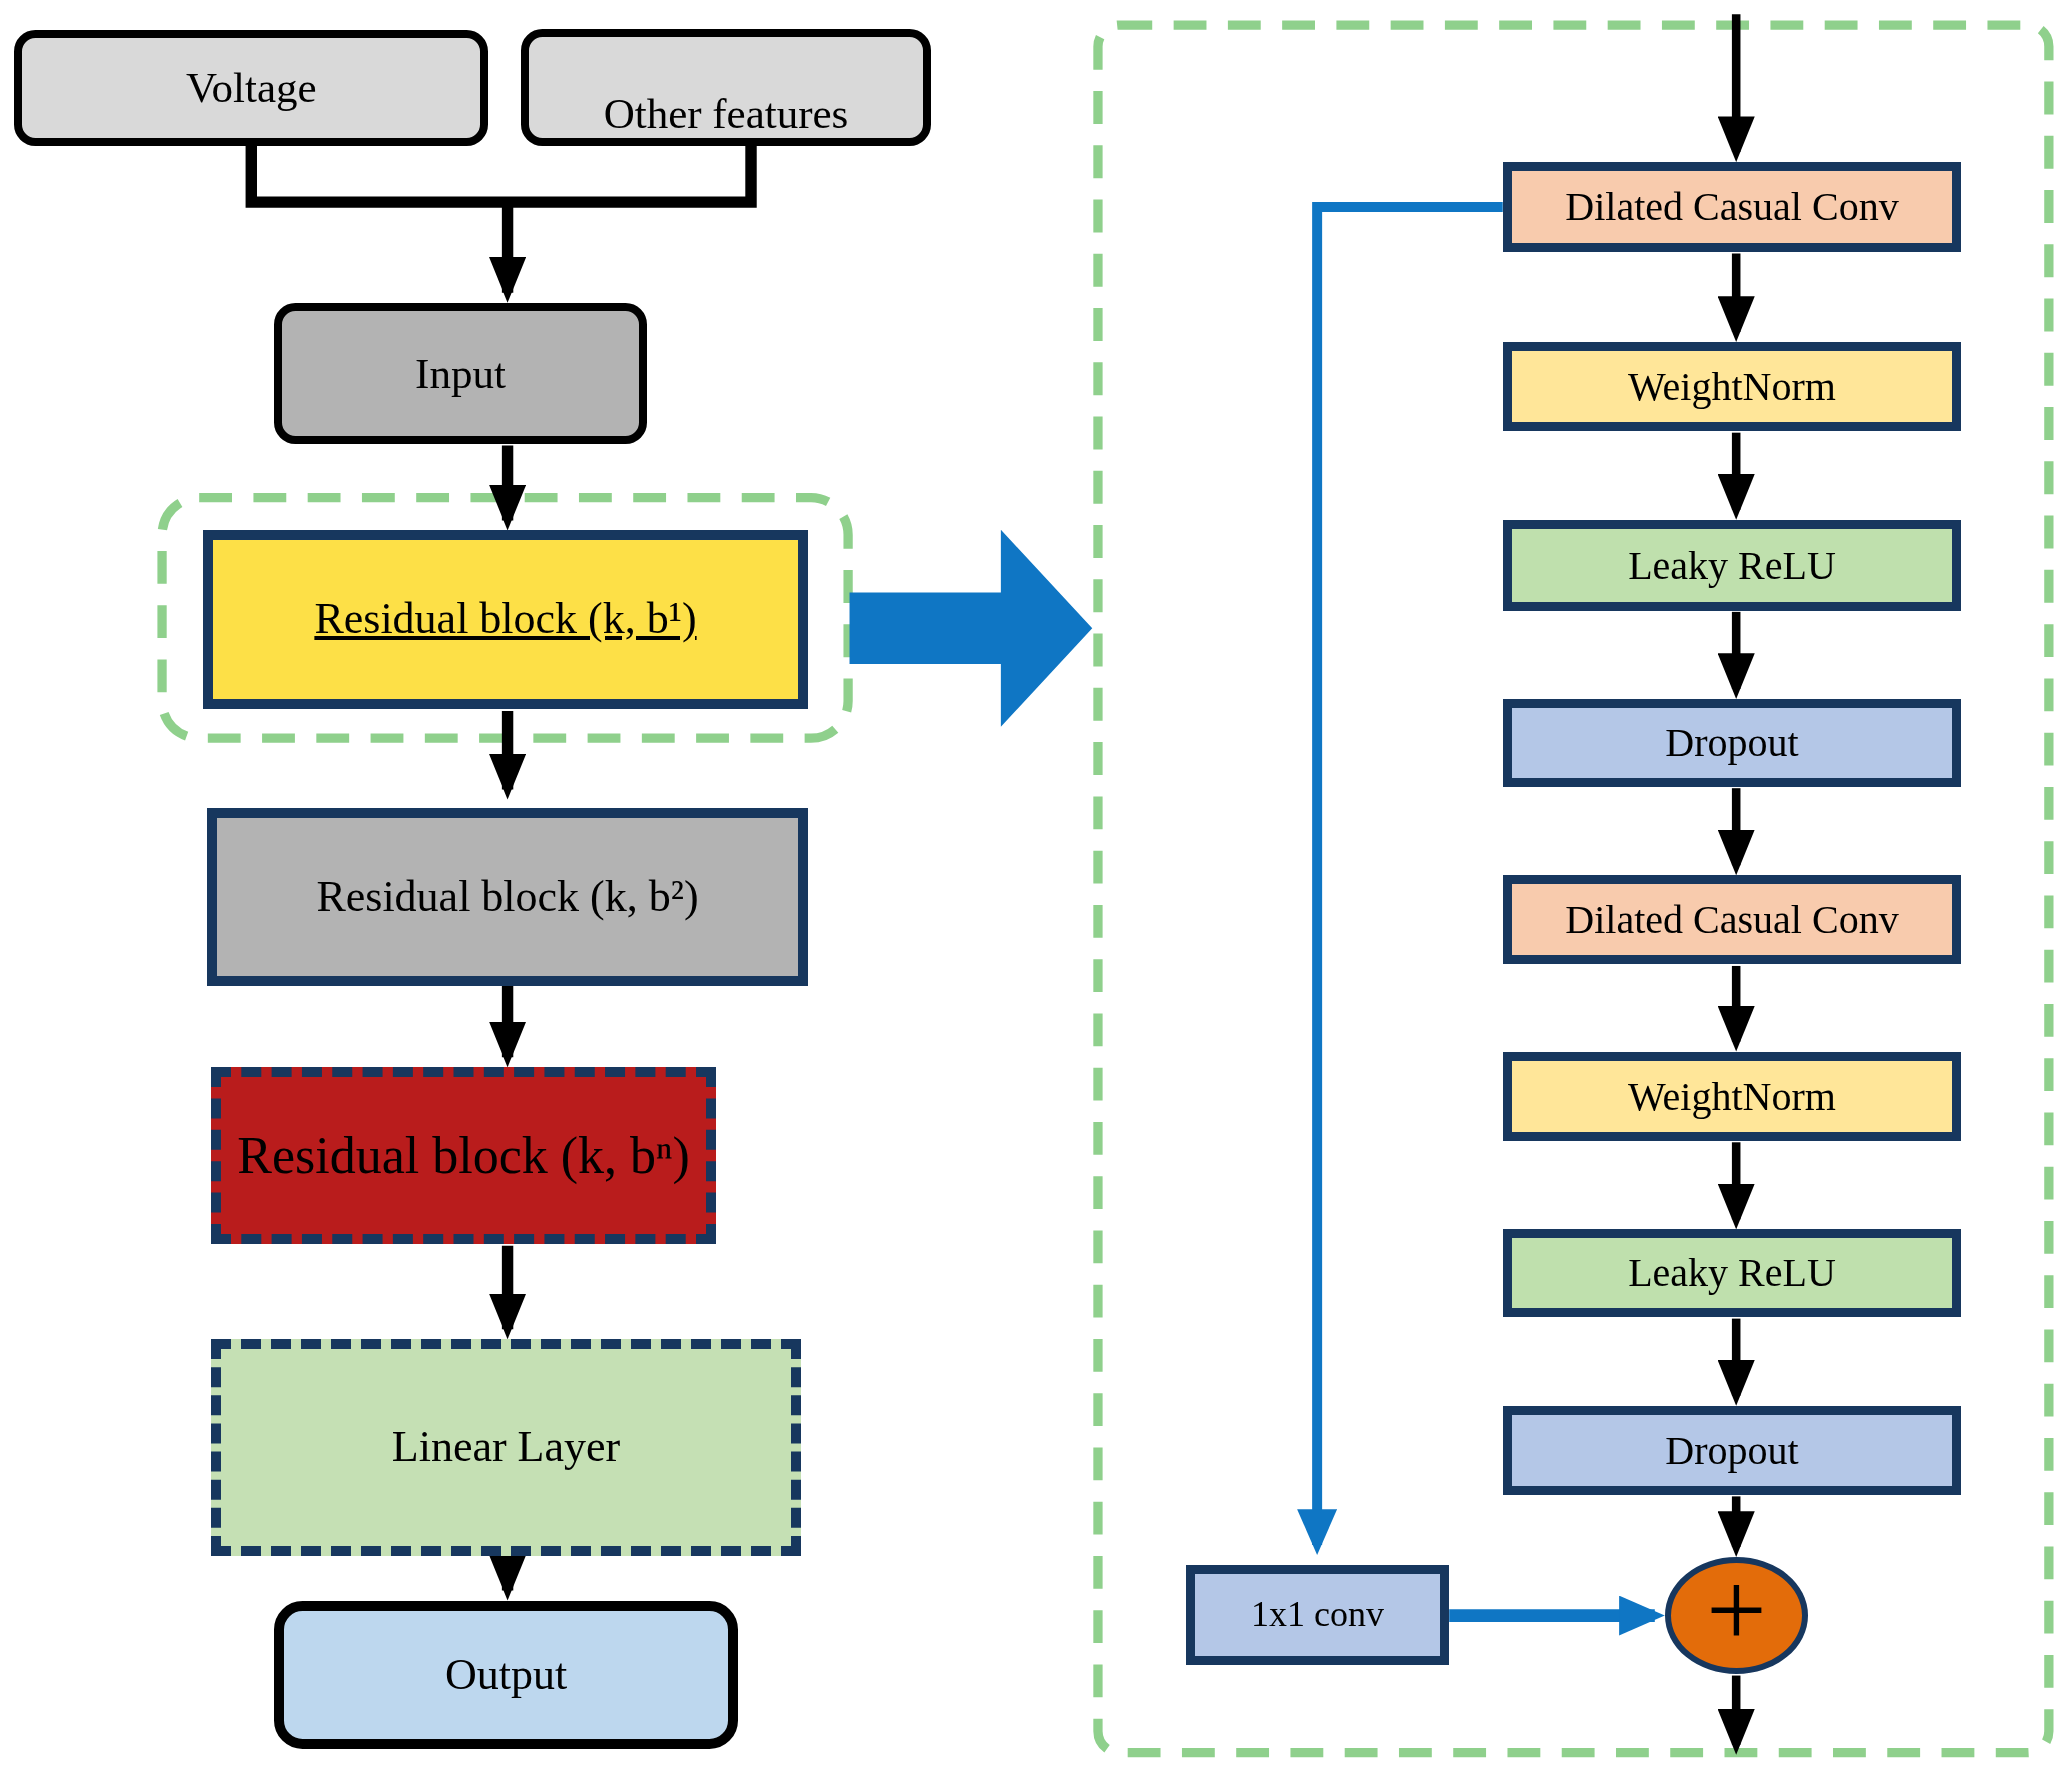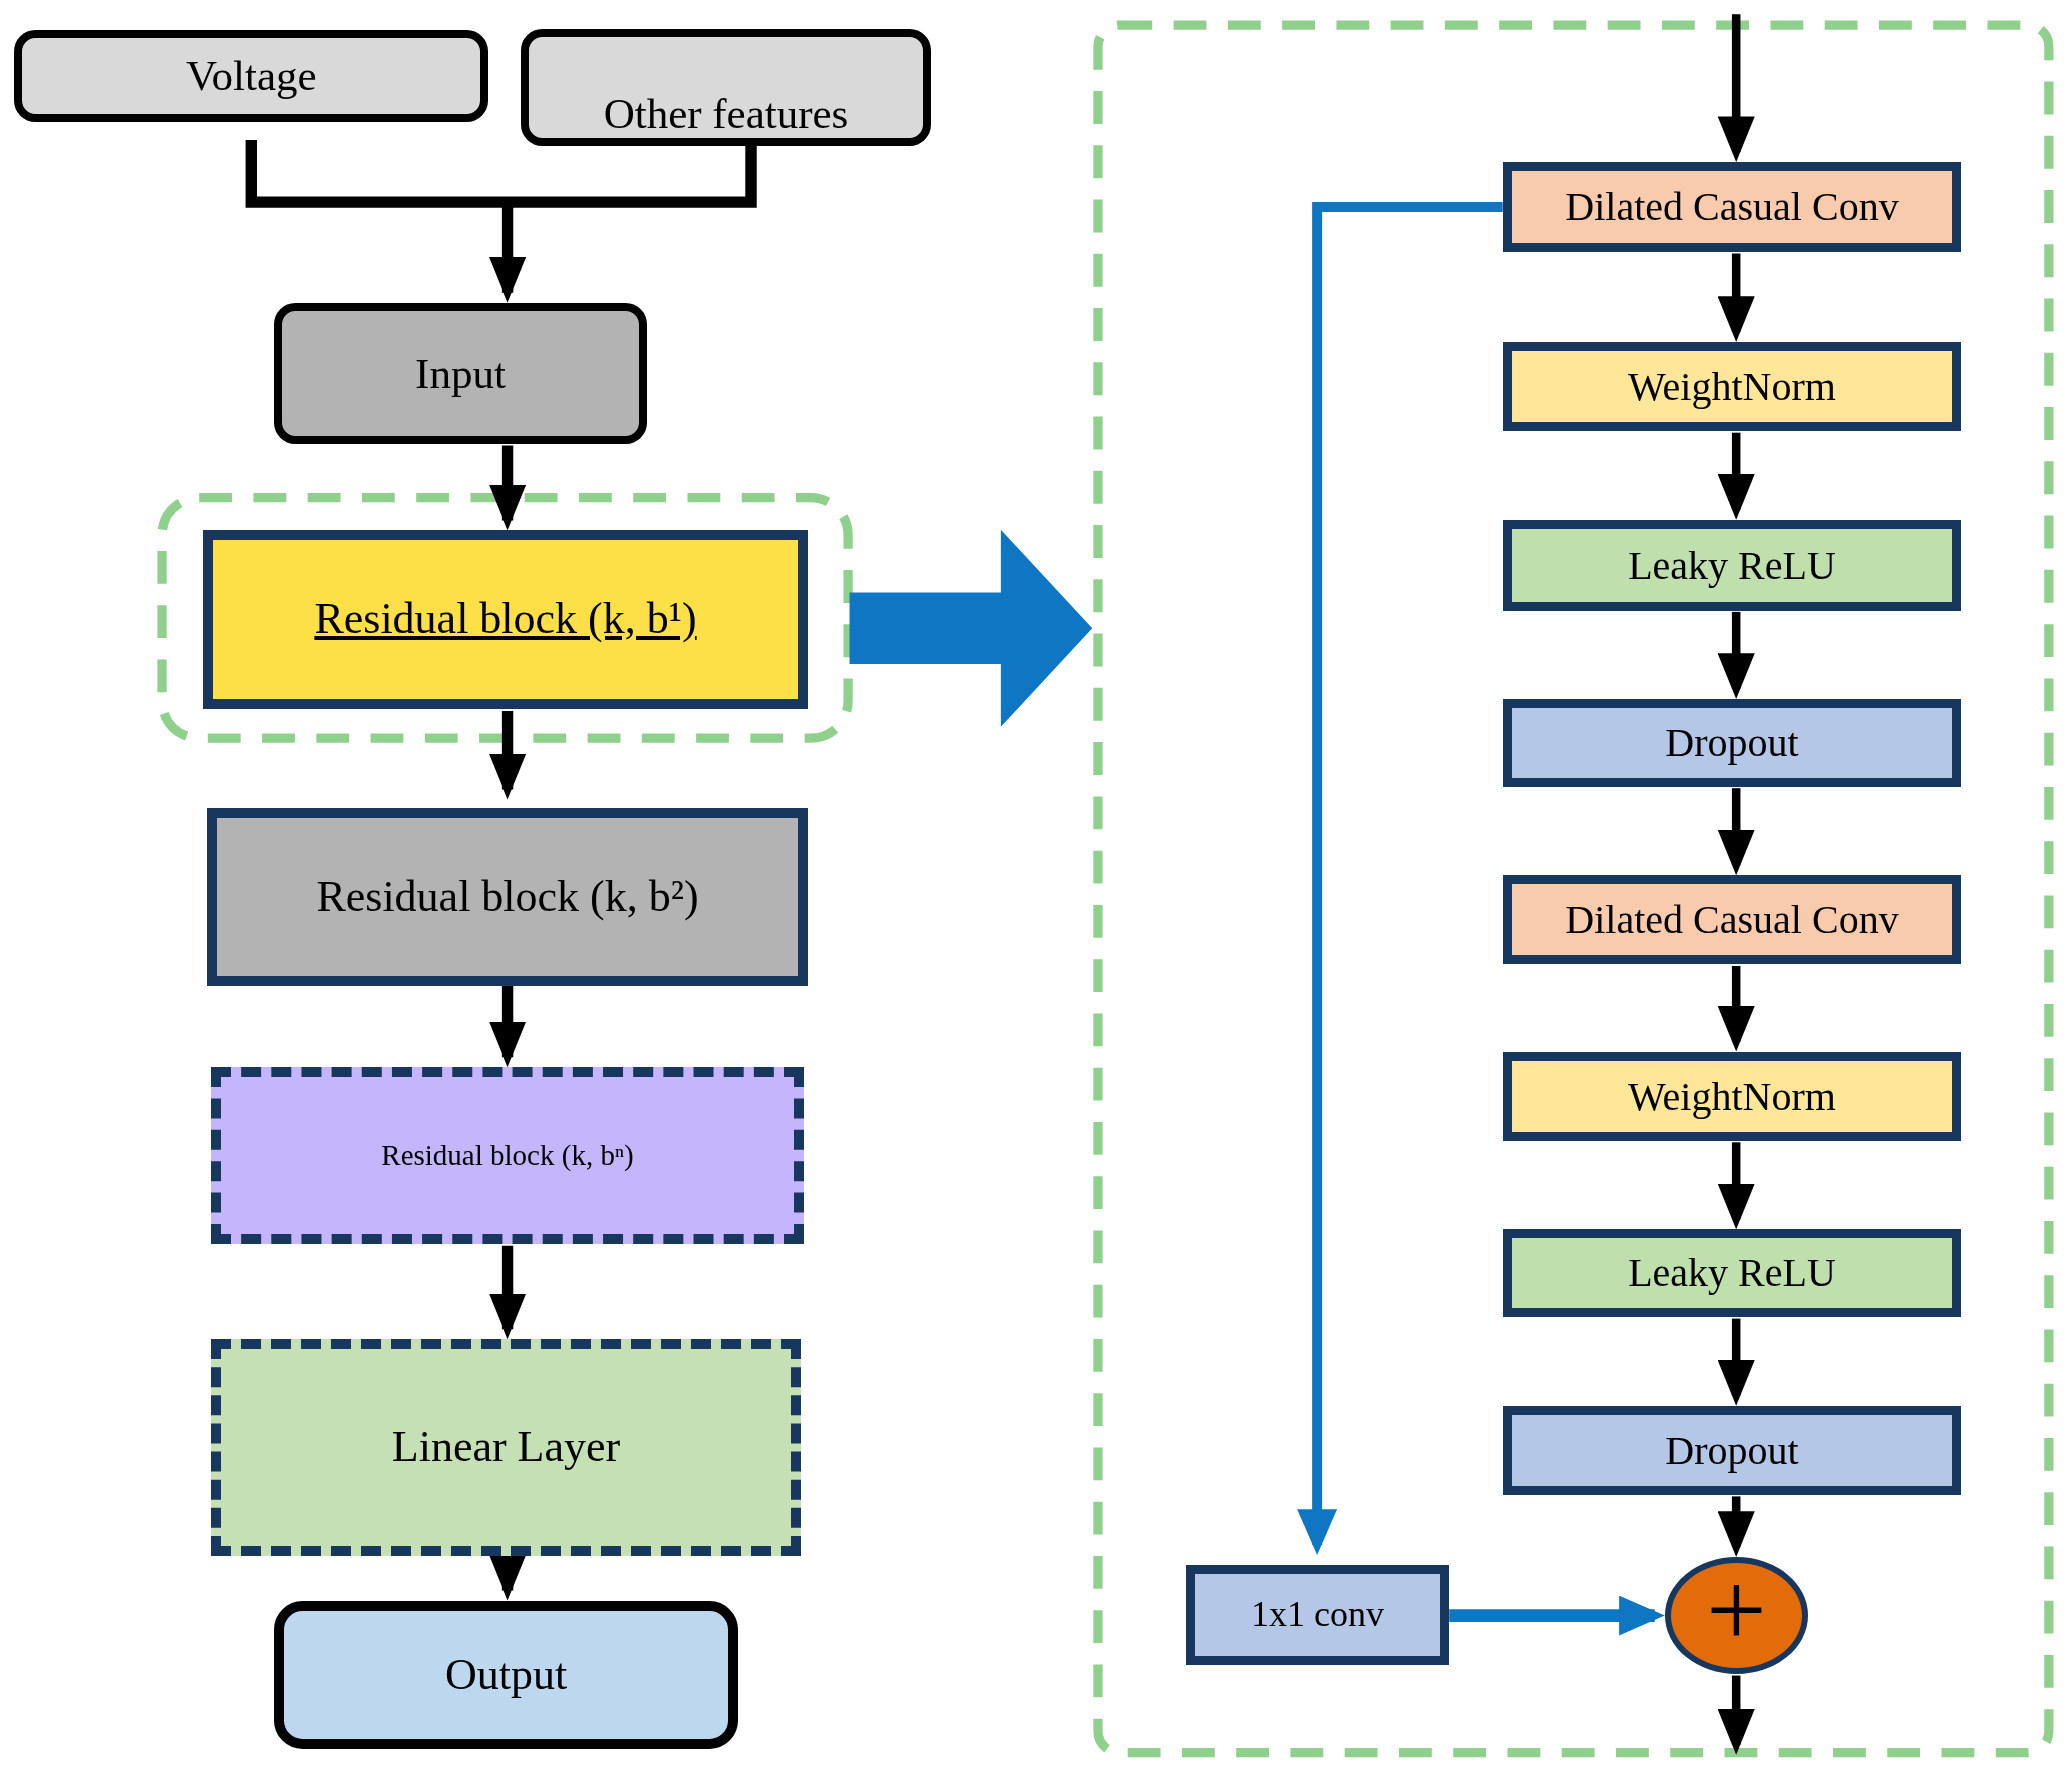--- a/index.html
+++ b/index.html
@@ -3,26 +3,26 @@
 <meta charset="utf-8">
 <style>
   html,body{margin:0;padding:0;background:#ffffff;}
   .canvas{position:relative;width:2066px;height:1767px;background:#ffffff;overflow:hidden;
           font-family:"Liberation Serif","DejaVu Serif",serif;color:#000;}
   .connectors{position:absolute;left:0;top:0;z-index:0;}
   .box{position:absolute;z-index:2;display:flex;align-items:center;justify-content:center;
        text-align:center;box-sizing:border-box;line-height:1.1;}
   
   .rounded-black{border:8.6px solid #000;border-radius:21.4px;}
-  .voltage   {left:14.3px;  top:30px;   width:474px; height:92px; background:#d9d9d9; font-size:43px;}
+  .voltage   {left:14.3px;  top:30px;   width:474px; height:116px; background:#d9d9d9; font-size:43px;}
   .otherfeat {left:521px; top:28.6px;   width:410px; height:117px; background:#d9d9d9; font-size:43px;align-items:flex-end;}
   .input     {left:274px; top:303px;  width:373px; height:141px; background:#b3b3b3; font-size:43px;}
   .res1      {left:203px; top:530px;  width:605px; height:179px; background:#fde047; border:10px solid #17375e; font-size:44px;text-decoration:underline;}
   .res2      {left:207px; top:800px; width:601px; height:178px; background:#b3b3b3; border:10px solid #17375e; font-size:44px;margin-top:8px;}
-  .resn      {left:211px; top:1067px; width:593px; height:177px; background:#c4b5fd; border:10px dashed #17375e; font-size:29px;}
+  .resn      {left:211px; top:1067px; width:505px; height:177px; background:#b91c1c; border:10px dashed #17375e; font-size:52px;}
   .linear    {left:211px; top:1339px; width:590px; height:217px; background:#c5e0b4; border:10px dashed #17375e; font-size:44px;}
   .output    {left:274px; top:1601px; width:464px; height:148px; background:#bdd7ee; border:10px solid #000; border-radius:28.6px; font-size:44px;}
   
   .rbox{left:1503px;width:458px;border:9.3px solid #17375e;font-size:40px;}
   .rb0{top:162px;  height:90px; background:#f8cbad;}
   .rb1{top:342px;  height:89px; background:#ffe699;}
   .rb2{top:520px;  height:91px; background:#bfe0ad;}
   .rb3{top:699px;  height:88px; background:#b4c7e7;}
   .rb4{top:875px; height:89px; background:#f8cbad;}
   .rb5{top:1052px; height:89px; background:#ffe699;}

